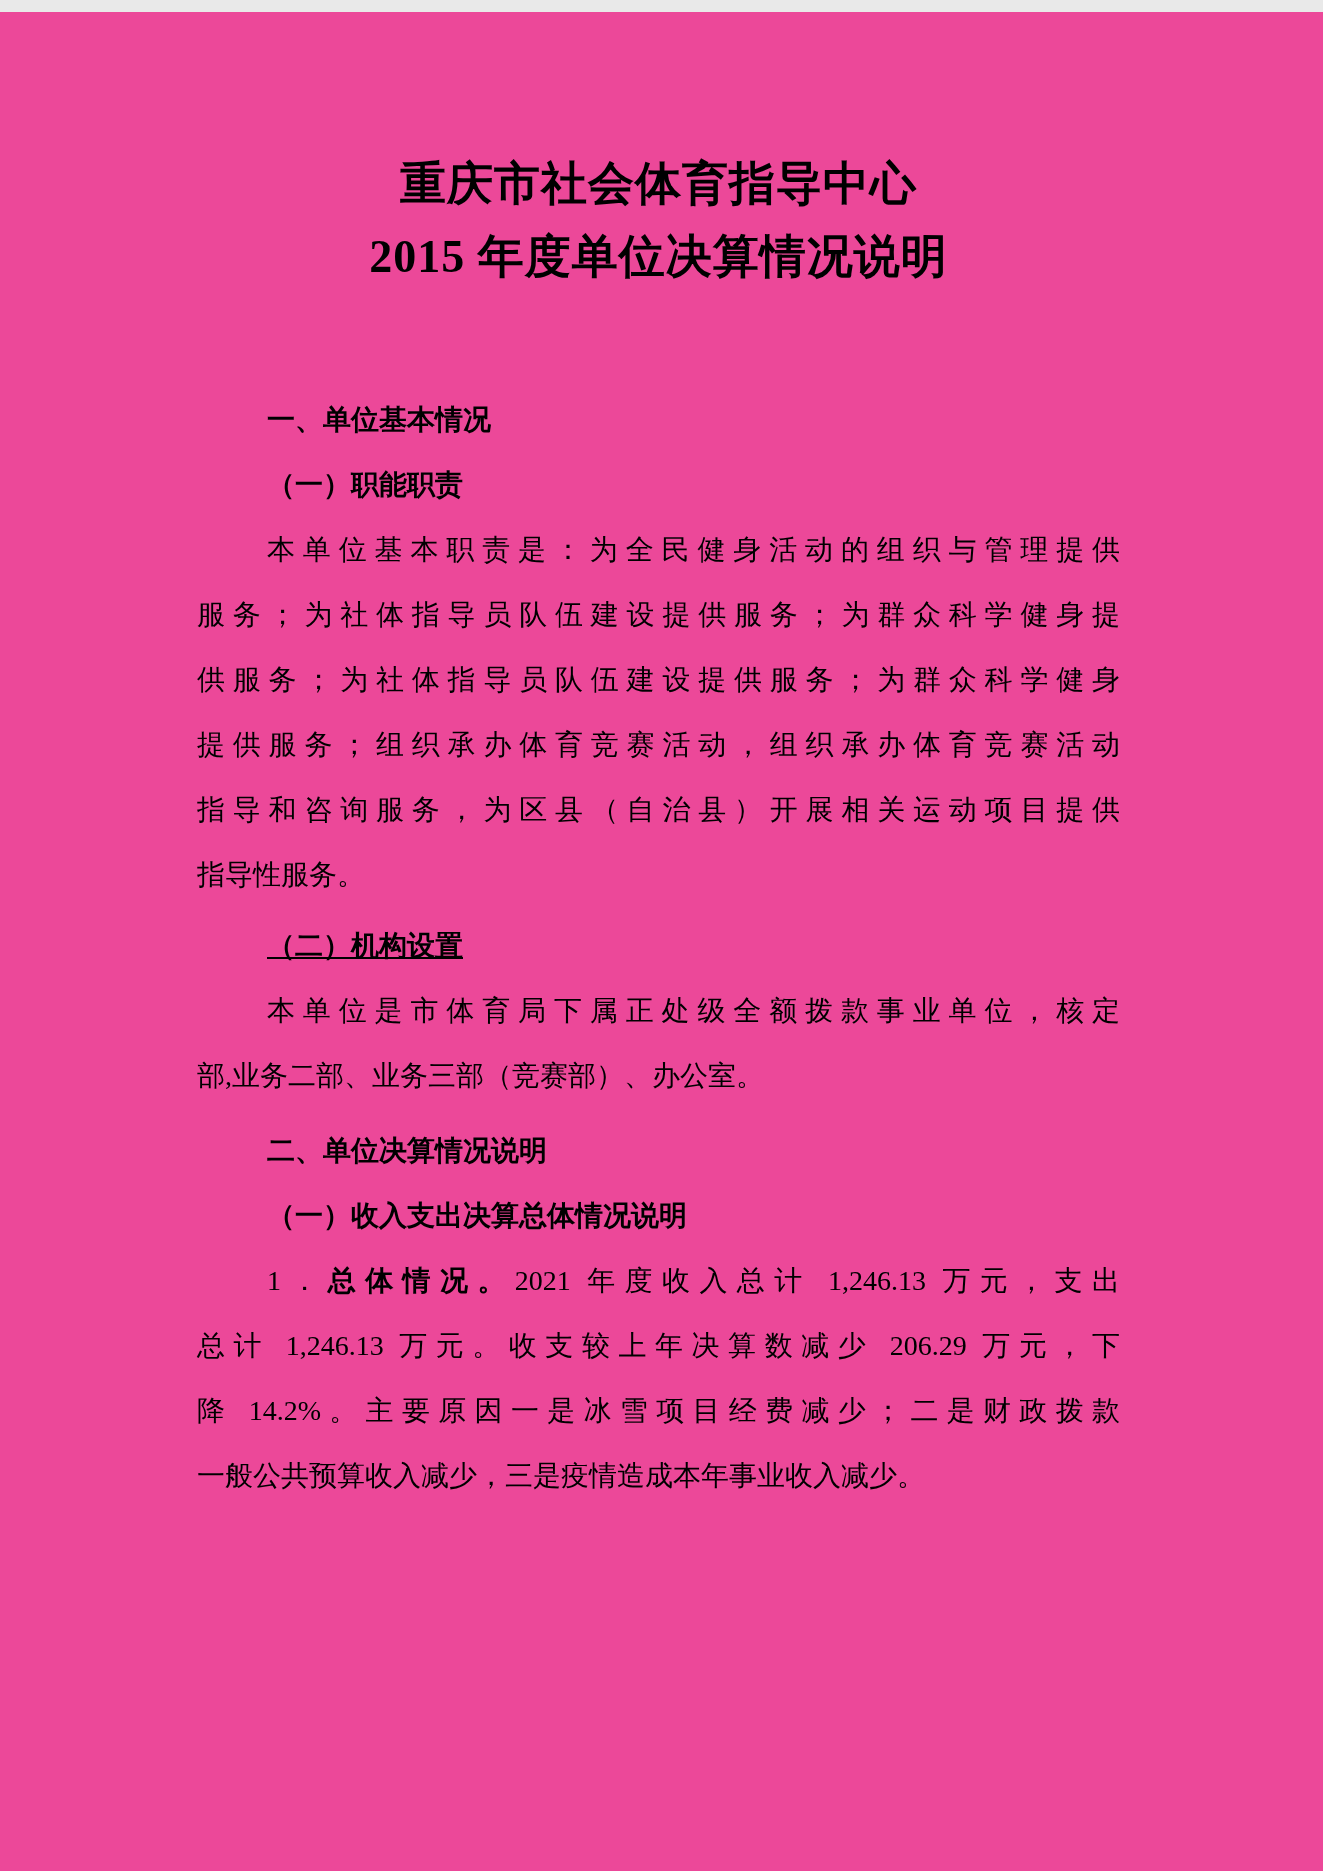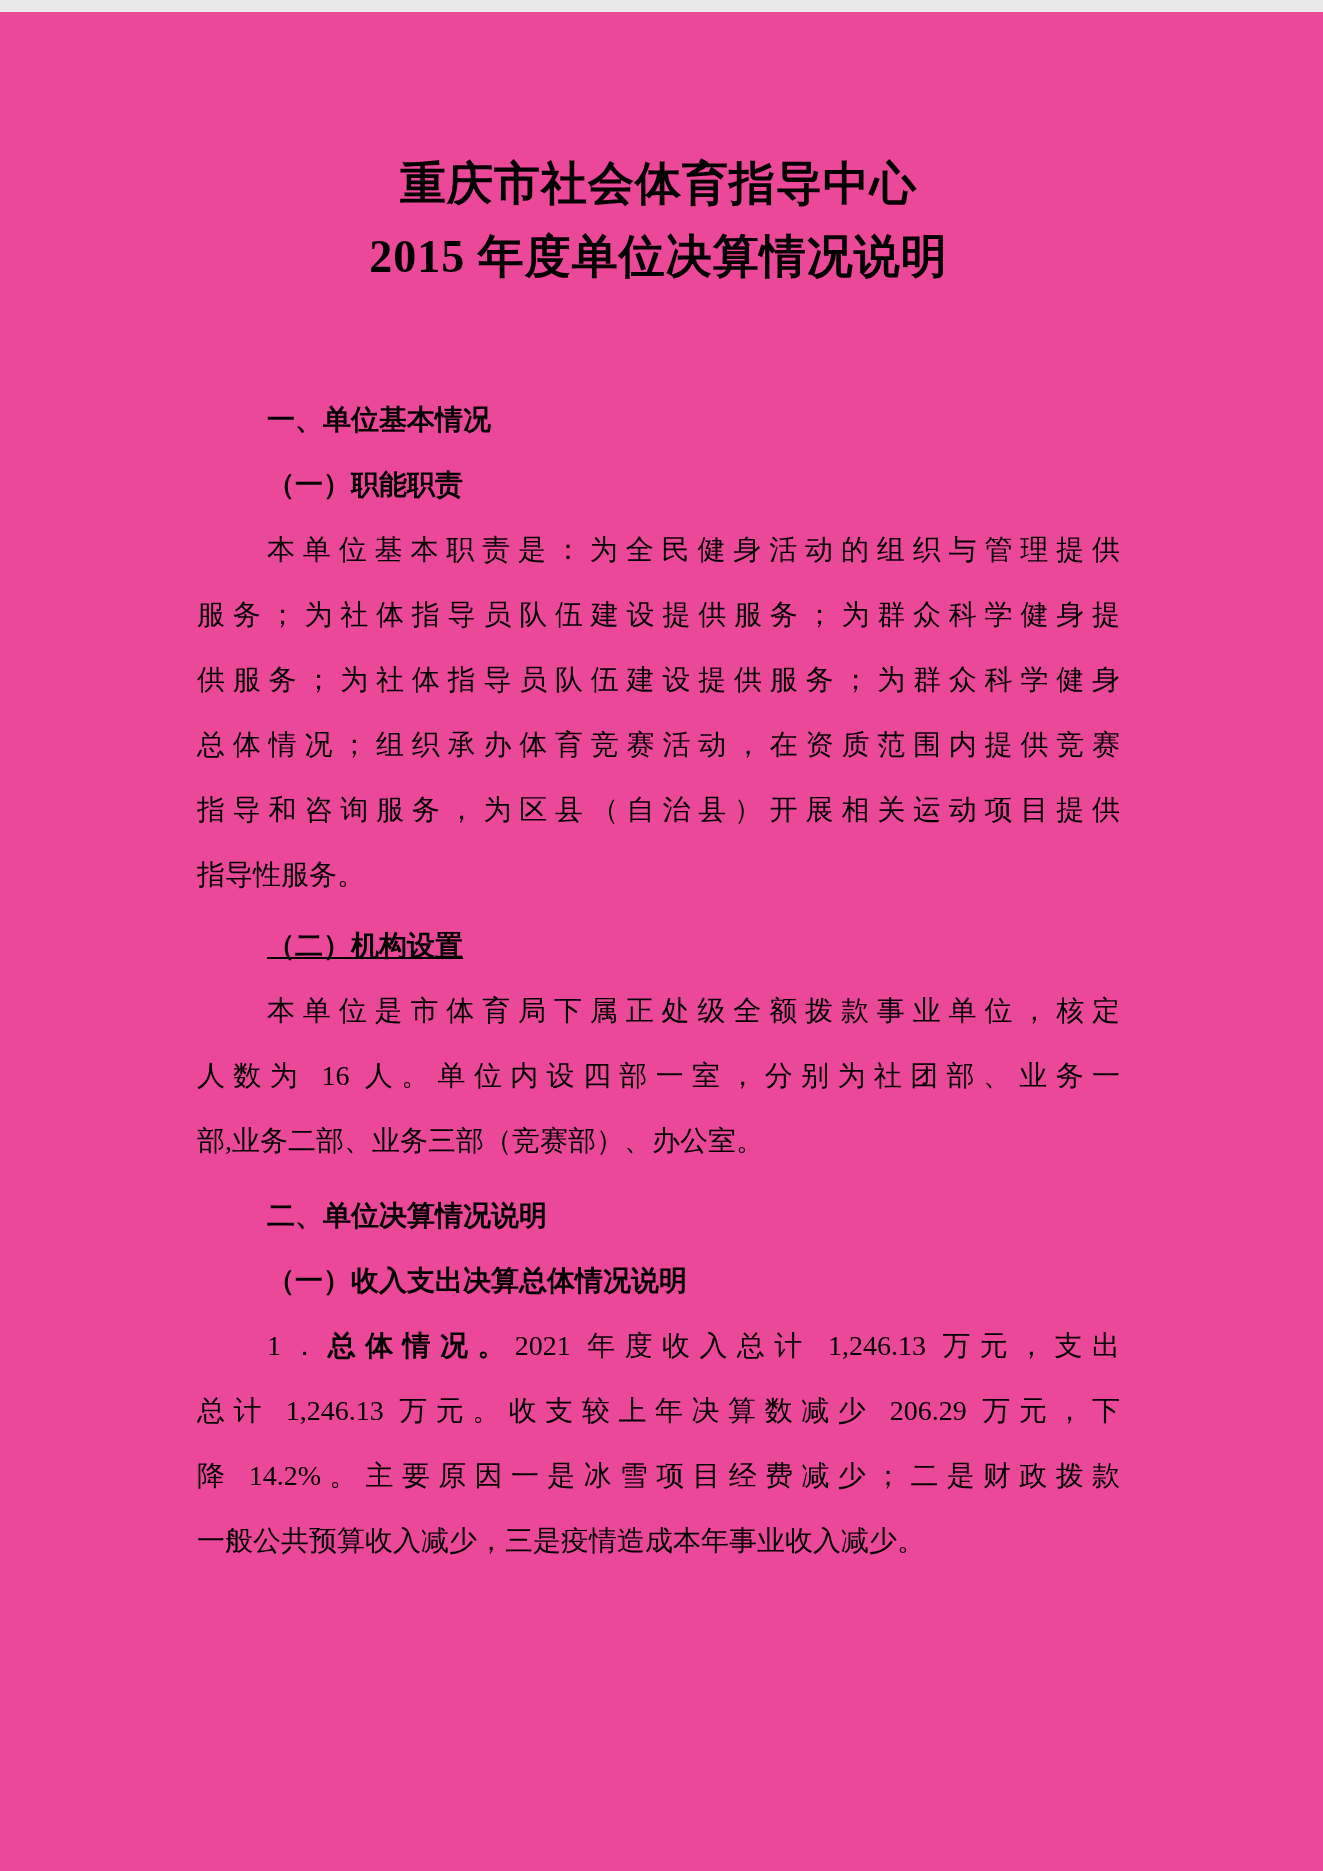--- a/index.html
+++ b/index.html
@@ -63,30 +63,29 @@
         <div class="sec h1">
           <div class="line">一、单位基本情况</div>
         </div>
         <div class="sec h2">
           <div class="line">（一）职能职责</div>
         </div>
         <div class="sec p">
           <div class="line first">本单位基本职责是：为全民健身活动的组织与管理提供</div>
           <div class="line">服务；为社体指导员队伍建设提供服务；为群众科学健身提</div>
           <div class="line">供服务；为社体指导员队伍建设提供服务；为群众科学健身</div>
-          <div class="line">总体情况；组织承办体育竞赛活动，在资质范围内提供竞赛</div>
+          <div class="line">提供服务；组织承办体育竞赛活动，组织承办体育竞赛活动</div>
           <div class="line">指导和咨询服务，为区县（自治县）开展相关运动项目提供</div>
           <div class="line last">指导性服务。</div>
         </div>
         <div class="sec h2">
           <div class="line">（二）机构设置</div>
         </div>
         <div class="sec p">
           <div class="line first">本单位是市体育局下属正处级全额拨款事业单位，核定</div>
-          <div class="line">人数为 16 人。单位内设四部一室，分别为社团部、业务一</div>
           <div class="line last">部,业务二部、业务三部（竞赛部）、办公室。</div>
         </div>
         <div class="sec h1">
           <div class="line">二、单位决算情况说明</div>
         </div>
         <div class="sec h2">
           <div class="line">（一）收入支出决算总体情况说明</div>
         </div>
         <div class="sec p">
           <div class="line first"><span>1．</span><span class="run-bold">总体情况。</span><span>2021 年度收入总计 1,246.13 万元，支出</span></div>

